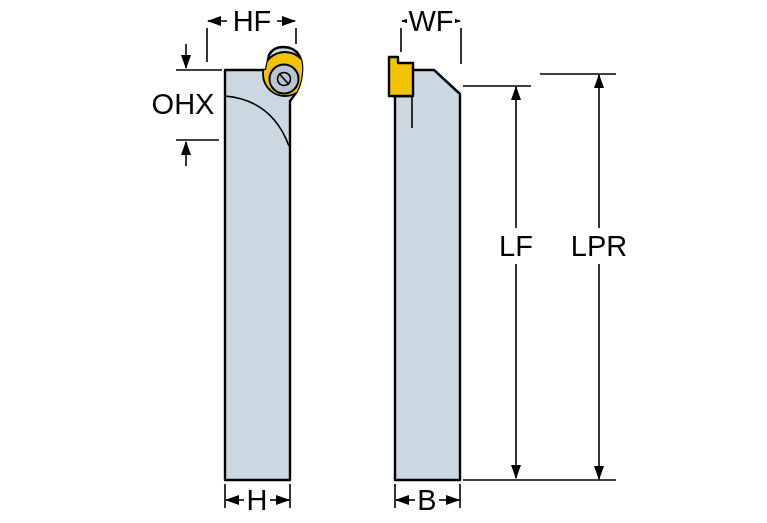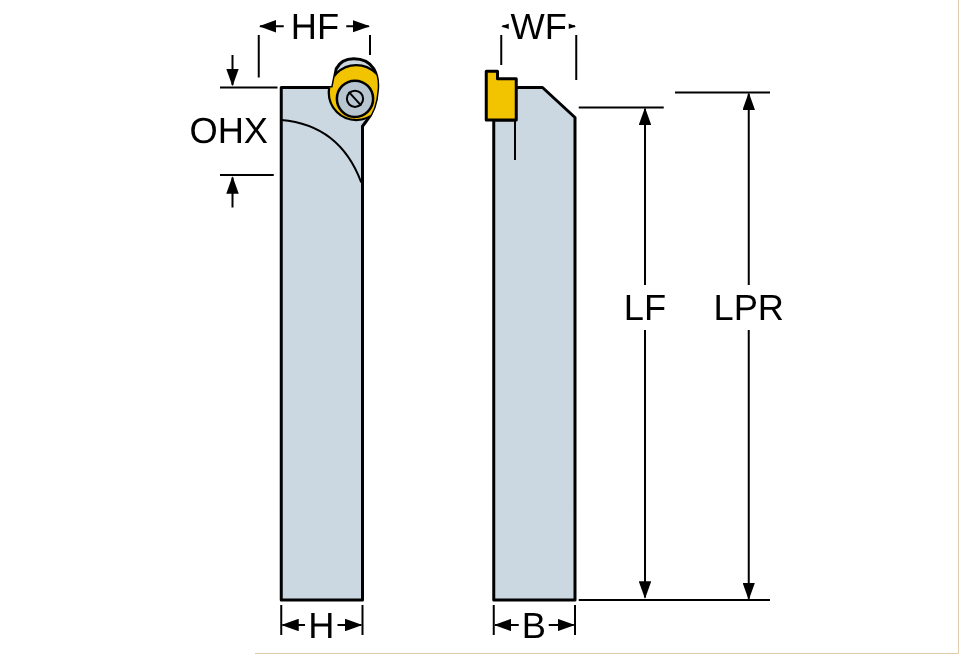--- a/index.html
+++ b/index.html
@@ -8,21 +8,21 @@
     background: #ffffff;
     width: 767px;
     height: 523px;
     overflow: hidden;
     font-family: "Liberation Sans", sans-serif;
   }
   .drawing-wrap {
     width: 767px;
     height: 523px;
     position: relative;
-    background: #a16207;
+    background: #5eead4;
   }
   svg text {
     font-family: "Liberation Sans", sans-serif;
     font-size: 29px;
     fill: #000000;
   }
   .outline {
     stroke: #000000;
     stroke-width: 2.4;
     stroke-linejoin: round;

